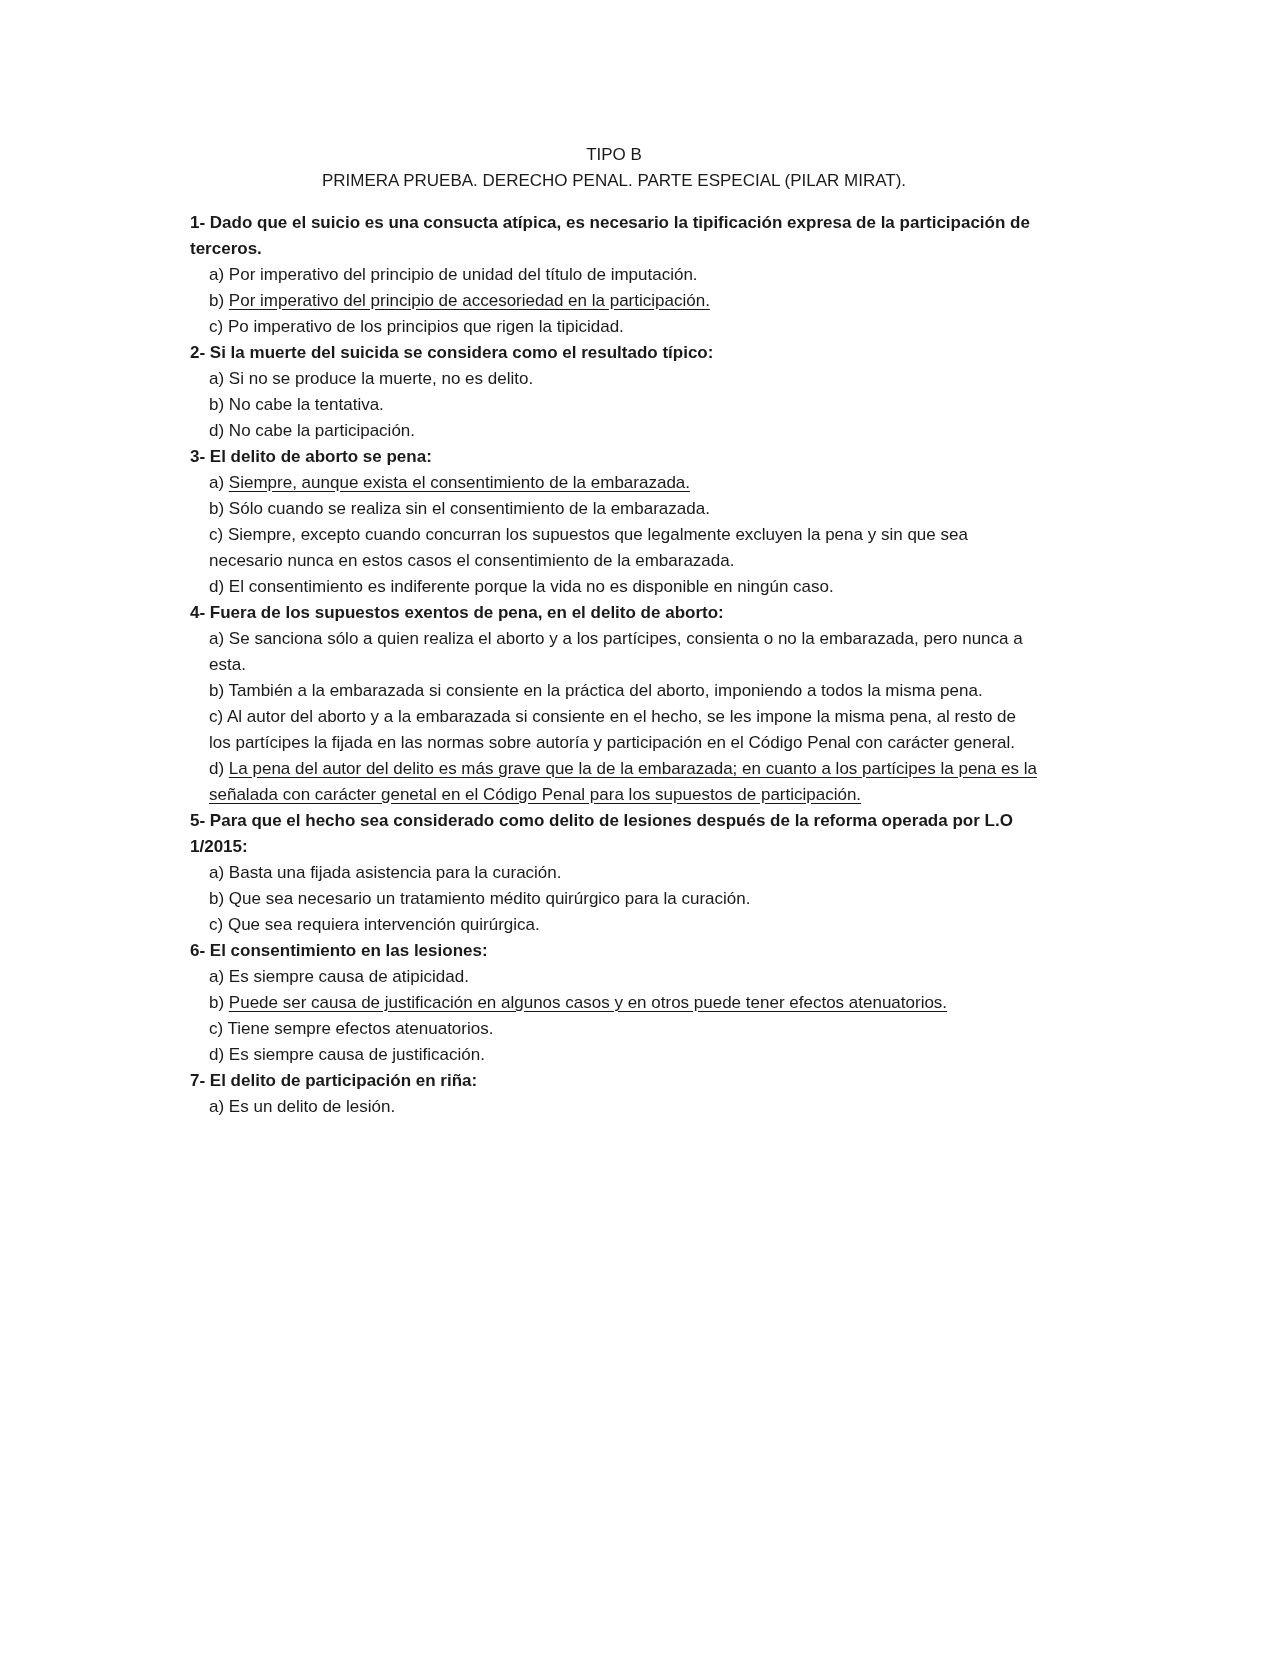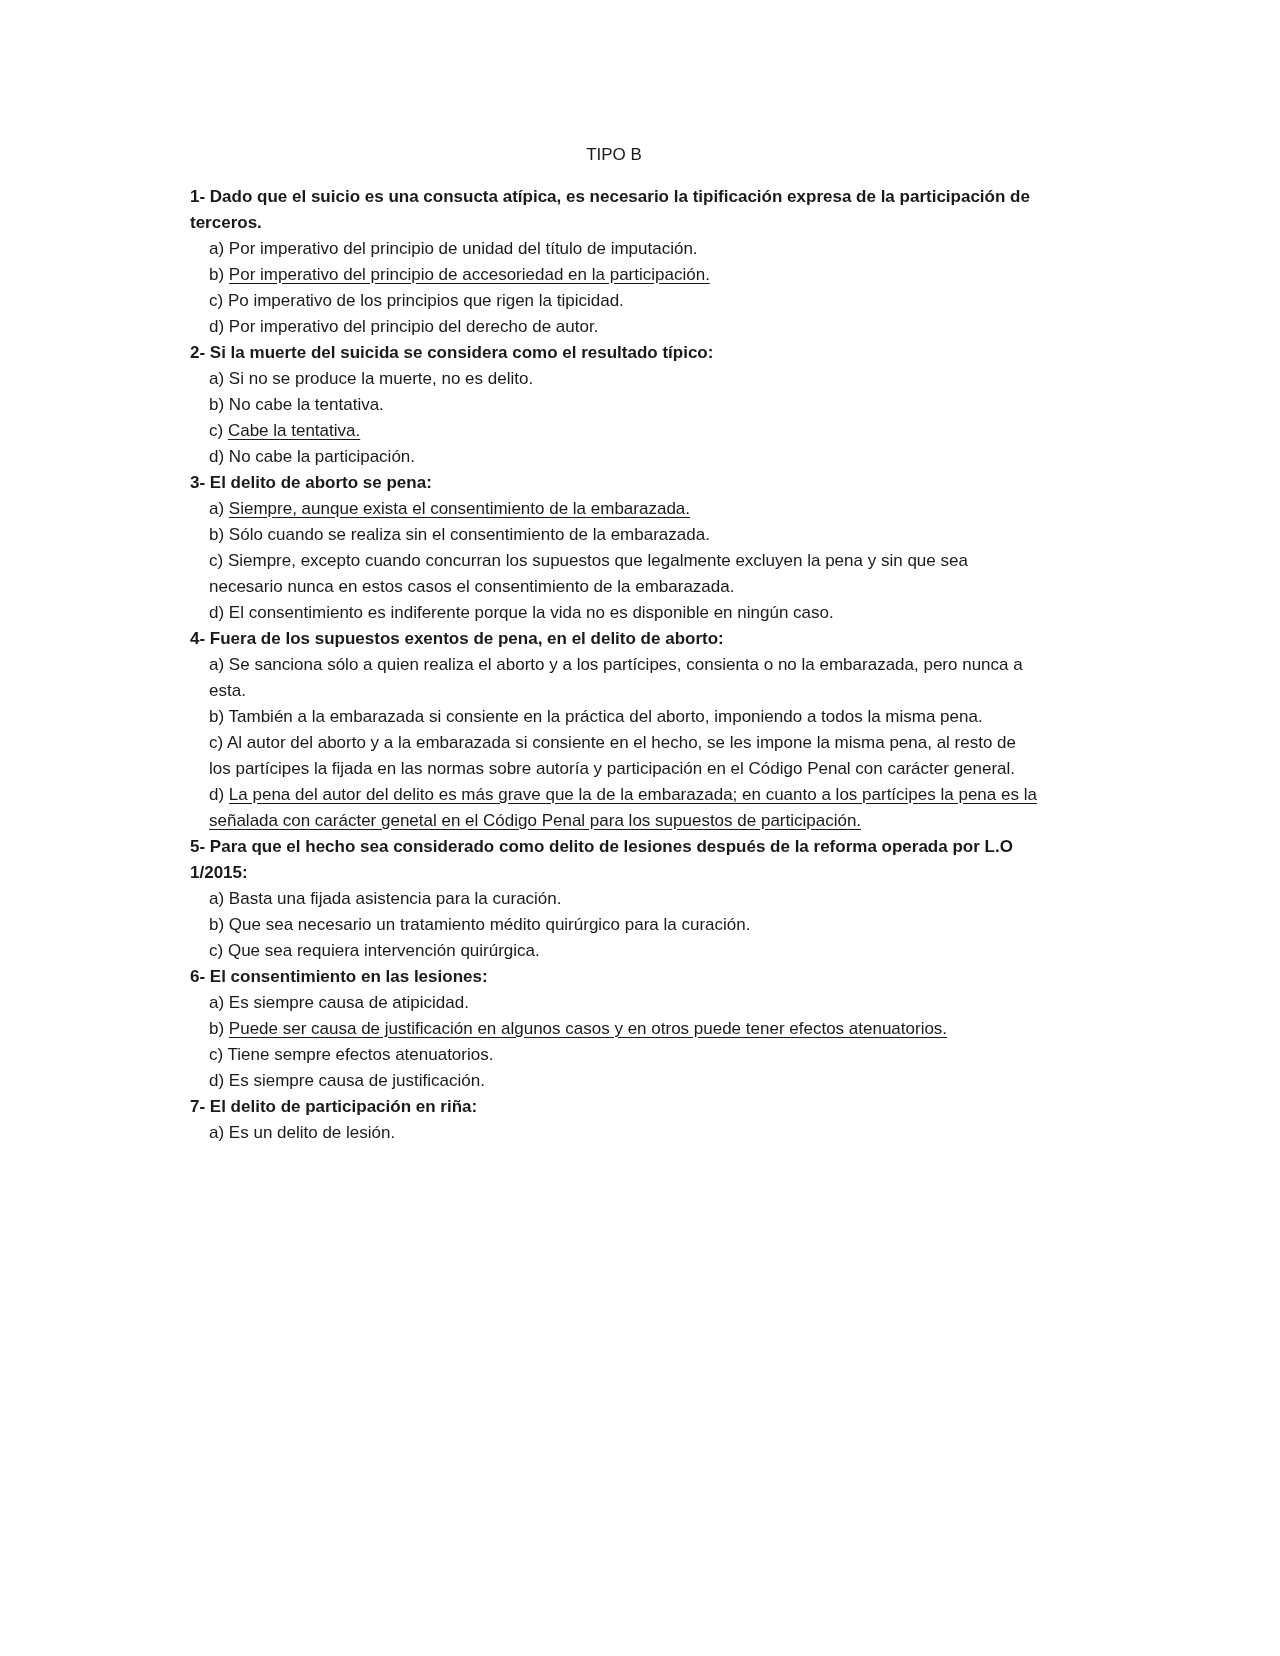--- a/index.html
+++ b/index.html
@@ -46,33 +46,32 @@
     text-decoration: underline;
     text-underline-offset: 3px;
     text-align: right;
   }
 </style>
 </head>
 <body>
 
 <div class="page">
   <div class="doc-title">TIPO B</div>
+  <div class="doc-subtitle">PRIMERA PRUEBA. DERECHO PENAL. PARTE ESPECIAL (PILAR MIRAT).</div>
   <div id="questions">
       <div class="question">
         <div class="q-header">1- Dado que el suicio es una consucta atípica, es necesario la tipificación expresa de la participación de terceros.</div>
         <div class="option"><span class="opt-label">a)</span> <span class="opt-text">Por imperativo del principio de unidad del título de imputación.</span></div>
         <div class="option"><span class="opt-label">b)</span> <span class="opt-text underline">Por imperativo del principio de accesoriedad en la participación.</span></div>
         <div class="option"><span class="opt-label">c)</span> <span class="opt-text">Po imperativo de los principios que rigen la tipicidad.</span></div>
-        <div class="option"><span class="opt-label">d)</span> <span class="opt-text">Por imperativo del principio del derecho de autor.</span></div>
       </div>
       <div class="question">
         <div class="q-header">2- Si la muerte del suicida se considera como el resultado típico:</div>
         <div class="option"><span class="opt-label">a)</span> <span class="opt-text">Si no se produce la muerte, no es delito.</span></div>
         <div class="option"><span class="opt-label">b)</span> <span class="opt-text">No cabe la tentativa.</span></div>
-        <div class="option"><span class="opt-label">c)</span> <span class="opt-text underline">Cabe la tentativa.</span></div>
         <div class="option"><span class="opt-label">d)</span> <span class="opt-text">No cabe la participación.</span></div>
       </div>
       <div class="question">
         <div class="q-header">3- El delito de aborto se pena:</div>
         <div class="option"><span class="opt-label">a)</span> <span class="opt-text underline">Siempre, aunque exista el consentimiento de la embarazada.</span></div>
         <div class="option"><span class="opt-label">b)</span> <span class="opt-text">Sólo cuando se realiza sin el consentimiento de la embarazada.</span></div>
         <div class="option"><span class="opt-label">c)</span> <span class="opt-text">Siempre, excepto cuando concurran los supuestos que legalmente excluyen la pena y sin que sea necesario nunca en estos casos el consentimiento de la embarazada.</span></div>
         <div class="option"><span class="opt-label">d)</span> <span class="opt-text">El consentimiento es indiferente porque la vida no es disponible en ningún caso.</span></div>
       </div>
       <div class="question">

